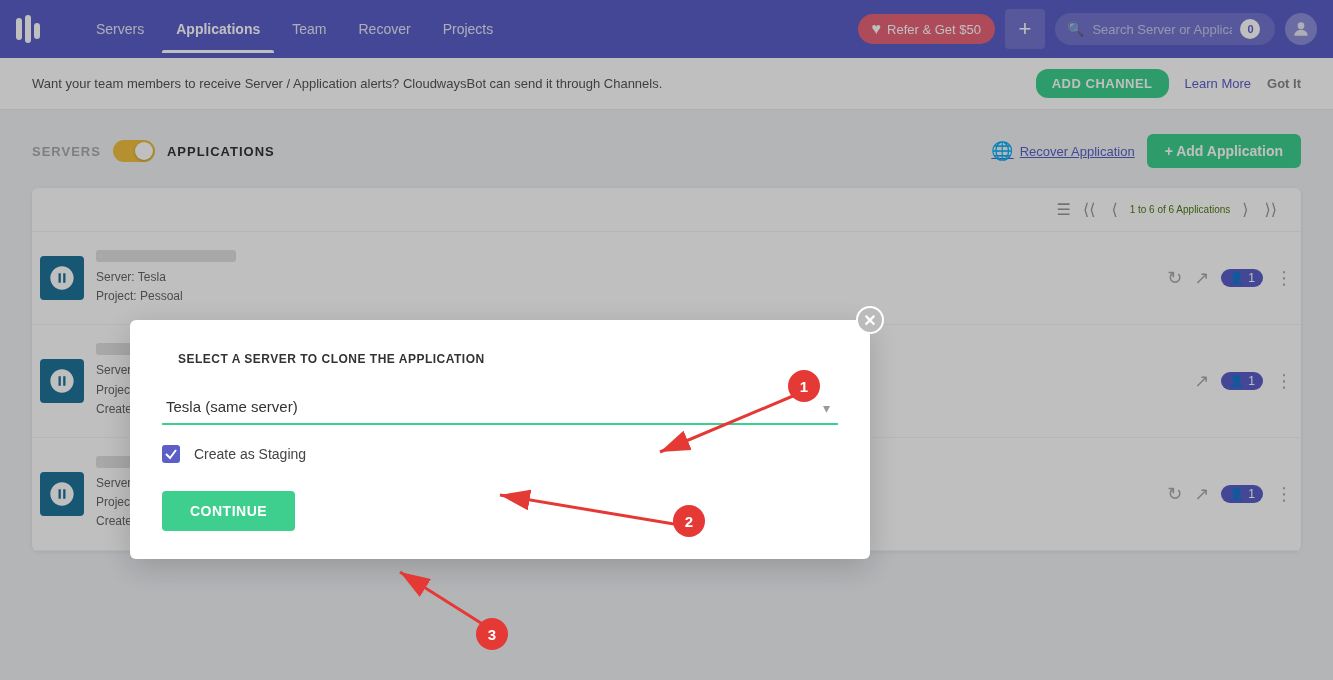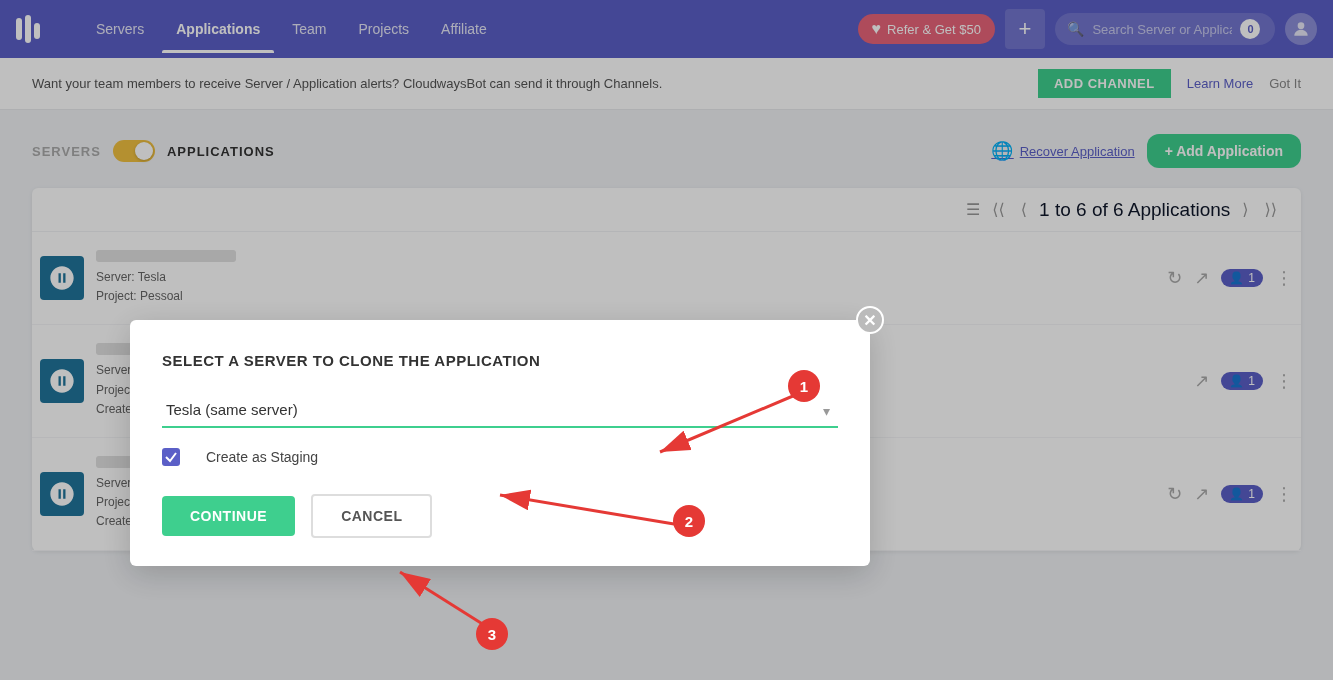--- a/index.html
+++ b/index.html
@@ -115,29 +115,29 @@
     .banner-text {
       font-size: 13px; color: #555;
     }
     .banner-right {
       display: flex; align-items: center; gap: 16px;
     }
     .add-channel-btn {
       background: #3ecf8e;
       color: #fff;
       border: none;
-      border-radius: 0;
+      border-radius: 12px;
       padding: 7px 16px;
       font-size: 13px;
       font-weight: 600;
       cursor: pointer;
       letter-spacing: 0.5px;
     }
     .learn-more { color: #5b5fc7; font-size: 13px; cursor: pointer; text-decoration: none; }
-    .got-it { color: #888; font-size: 13px; cursor: pointer; }
+    .got-it { color: #888; font-size: 13px; cursor: pointer; font-weight: bold; }
 
     
     .main { padding: 24px 32px; }
     .toggle-label {
       font-size: 13px; font-weight: 600; letter-spacing: 1px;
       color: #aaa;
     }
     .toggle-label.active { color: #333; }
     .toggle-switch {
       width: 42px; height: 22px;
@@ -160,42 +160,42 @@
     }
     .recover-link {
       display: flex; align-items: center; gap: 6px;
       color: #5b5fc7; font-size: 13px; cursor: pointer;
       text-decoration: underline;
     }
     .add-app-btn {
       background: #3ecf8e;
       color: #fff;
       border: none;
-      border-radius: 12px;
+      border-radius: 6px;
       padding: 9px 18px;
       font-size: 14px;
       font-weight: 600;
       cursor: pointer;
       display: flex; align-items: center; gap: 6px;
     }
 
     
     .app-list-container {
       background: #fff;
       border-radius: 6px;
       box-shadow: 0 1px 4px rgba(0,0,0,0.08);
       position: relative;
     }
     .list-header {
       display: flex; align-items: center; justify-content: flex-end;
       padding: 10px 20px;
       border-bottom: 1px solid #f0f2f5;
       gap: 8px;
     }
-    .pagination-text { font-size: 19px; color: #0f172a; }
+    .pagination-text { font-size: 10px; color: #4d7c0f; }
     .pagination-btn {
       background: none; border: none; color: #999; cursor: pointer; font-size: 16px; padding: 2px 4px;
     }
     .filter-icon { color: #999; font-size: 16px; }
 
     
     .app-item {
       display: flex; align-items: center;
       padding: 18px 8px;
       border-bottom: 1px solid #f4f5f7;
@@ -243,23 +243,24 @@
       background: #fff;
       border-radius: 6px;
       padding: 32px 32px 28px;
       width: 740px;
       position: absolute;
       top: 320px;
       left: 130px;
       box-shadow: 0 8px 32px rgba(0,0,0,0.18);
     }
     .modal-title {
-      font-size: 15px; font-weight: 700; color: #333;
+      font-size: 12px; font-weight: 700; color: #333;
       letter-spacing: 0.5px;
       margin-bottom: 24px;
+      margin-left: 16px;
     }
     .modal-close {
       position: absolute;
       top: -14px; right: -14px;
       width: 28px; height: 28px;
       background: #bbb;
       border-radius: 50%;
       display: flex; align-items: center; justify-content: center;
       cursor: pointer;
       color: #fff;
@@ -283,21 +284,21 @@
       position: relative; margin-bottom: 20px;
     }
     .select-wrapper::after {
       content: '▾';
       position: absolute;
       right: 8px; top: 50%; transform: translateY(-50%);
       color: #999; font-size: 14px;
       pointer-events: none;
     }
     .checkbox-row {
-      display: flex; align-items: center; gap: 26px;
+      display: flex; align-items: center; gap: 14px;
       margin-bottom: 28px;
     }
     .checkbox-custom {
       width: 18px; height: 18px;
       background: #5b5fc7;
       border-radius: 3px;
       display: flex; align-items: center; justify-content: center;
       cursor: pointer;
       flex-shrink: 0;
     }
@@ -360,22 +361,22 @@
     <svg viewBox="0 0 42 32" fill="none" xmlns="http://www.w3.org/2000/svg">
       <rect width="6" height="22" x="0" y="5" rx="3" fill="white"></rect>
       <rect width="6" height="28" x="9" y="2" rx="3" fill="white"></rect>
       <rect width="6" height="16" x="18" y="10" rx="3" fill="white"></rect>
     </svg>
   </div>
   <nav class="nav-links">
     <a class="nav-item">Servers</a>
     <a class="nav-item active">Applications</a>
     <a class="nav-item">Team</a>
+    <a class="nav-item">Recover</a>
     <a class="nav-item">Projects</a>
-    <a class="nav-item">Affiliate</a>
   </nav>
   <div class="header-right">
     <button class="refer-btn">
       <span class="heart">♥</span>
       <span>Refer &amp; Get $50</span>
     </button>
     <button class="plus-btn">+</button>
     <div class="search-bar">
       <span style="color:rgba(255,255,255,0.7);font-size:14px;">🔍</span>
       <input type="text" placeholder="Search Server or Application" style="">
@@ -504,21 +505,20 @@
     <div class="checkbox-row">
       <div class="checkbox-custom">
         <svg viewBox="0 0 12 12">
             <polyline points="1,6 5,10 11,2" stroke="white" stroke-width="2" fill="none"></polyline>
           </svg>
       </div>
       <label class="checkbox-label">Create as Staging</label>
     </div>
     <div class="modal-buttons">
       <button class="continue-btn">CONTINUE</button>
-      <button class="cancel-btn">CANCEL</button>
     </div>
   </div>
 </div>
 
 <div class="annotation-circle" style="top:370px;left:788px;">1</div>
 <div class="annotation-circle" style="top:505px;left:673px;">2</div>
 <div class="annotation-circle" style="top:618px;left:476px;">3</div>
 
 <svg class="arrow-annotation" style="position:fixed;top:0;left:0;width:1333px;height:680px;pointer-events:none;z-index:299;" viewBox="0 0 1333 680" fill="none" xmlns="http://www.w3.org/2000/svg">
 

